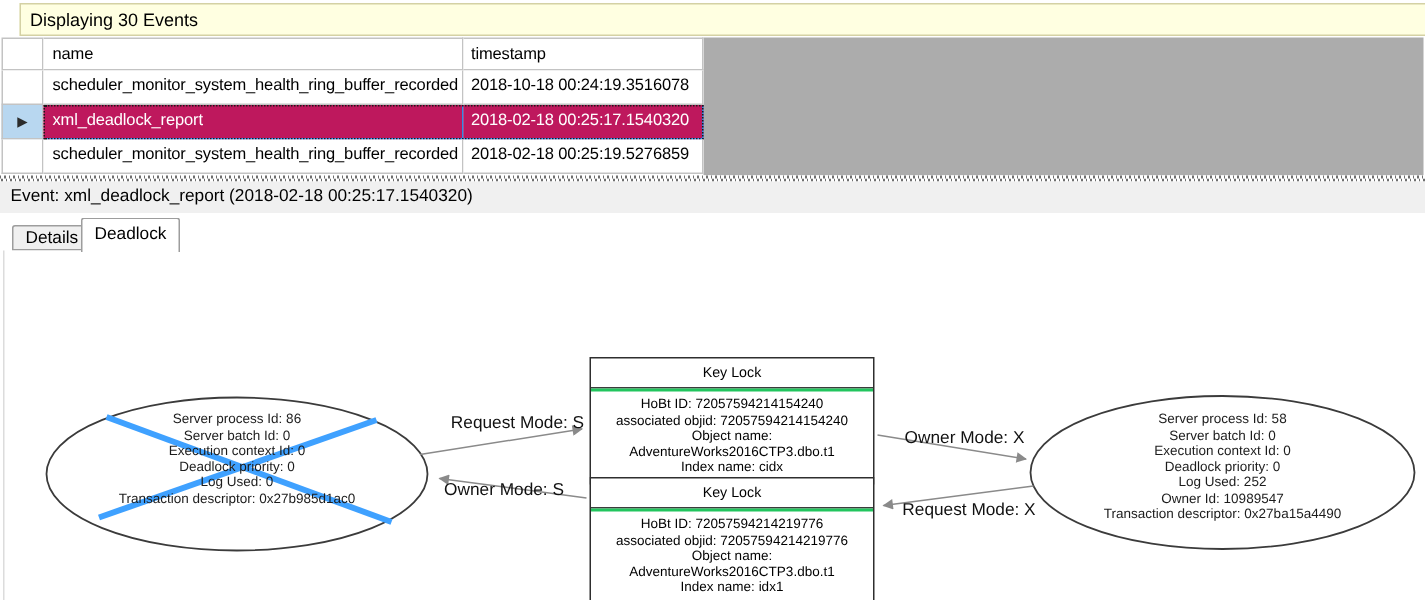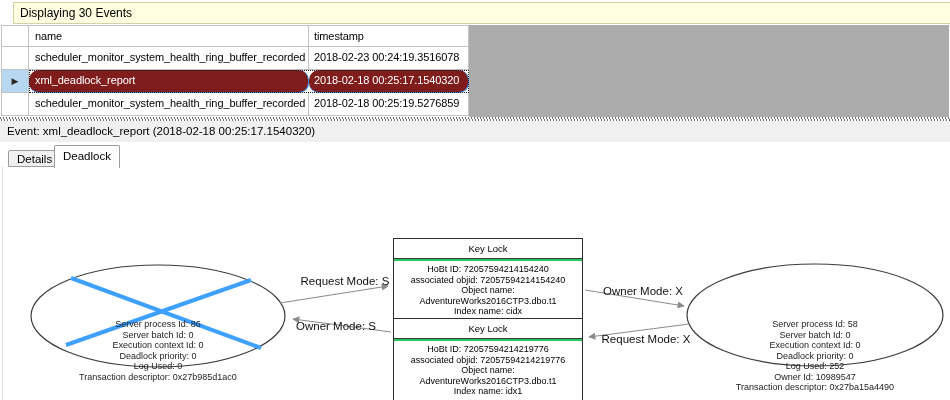--- a/index.html
+++ b/index.html
@@ -21,21 +21,21 @@
           font-size:11px; letter-spacing:-0.1px; line-height:21px;
           white-space:nowrap; overflow:hidden; background:#fff; }
   .hdr .cell { border-top:1px solid #c3c3c3; line-height:20px; }
   .rowhdr { width:28px; border-left:1px solid #c3c3c3; flex:none;
             text-align:center; }
   .c-name { width:280px; padding-left:6px; flex:none; }
   .c-ts   { width:160px; padding-left:5px; flex:none; }
   .rowwrap { display:flex; }
   .row-selected .rowwrap { outline:1px dotted #1a1a1a; outline-offset:-1px; }
   .row-selected .c-name, .row-selected .c-ts {
-    background:#7f1d1d; color:#fff; border-right-color:#2f8ce6; border-bottom-color:#3399FF;border-radius:10px; }
+    background:#be185d; color:#fff; border-right-color:#2f8ce6; border-bottom-color:#3399FF; }
   .row-selected .rowhdr { background:#B8D7F0; }
   .sel-arrow { font-size:9px; color:#2b2b2b; line-height:23px; }
 
   
   #splitter { left:0; top:117px; width:950px; height:4px; background:#fff;
     background-image:repeating-linear-gradient(90deg,#6e6e6e 0 1px,#fff 1px 3px),
                      repeating-linear-gradient(90deg,#fff 0 1px,#6e6e6e 1px 2px,#fff 2px 3px);
     background-size:100% 2px,100% 2px; background-position:0 0,0 2px; background-repeat:no-repeat; }
 
   
@@ -48,21 +48,21 @@
   #tab-details { left:8px; top:150px; height:17px; line-height:16px; background:#F0F0F0; }
   #tab-deadlock { left:54px; top:145px; height:23px; line-height:21px;
                   background:#fff; border-bottom:none; z-index:3; }
 
   
   #tab-page { left:2px; top:167px; width:948px; height:233px; background:#fff;
               border-left:1px solid #dcdcdc; }
   #graph-svg { position:absolute; left:0; top:0; }
 
   .node-text { position:absolute; text-align:center; font-size:9px; line-height:10.5px;
-               color:#1c1c1c;margin-top:45px; }
+               color:#1c1c1c; }
   .lockbox { position:absolute; background:#fff; border:1px solid #2e2e2e; }
   .lockbox .title { text-align:center; font-size:9.5px; line-height:19px; height:20px;
                     border-bottom:1px solid #3c3c3c; }
   .lockbox .body { border-top:2px solid #22c55e; padding:3px 1px 5px;
                    text-align:center; font-size:9px; line-height:10.5px; }
   .tline { display:block; }
 </style>
 </head>
 <body>
 
@@ -75,21 +75,21 @@
     <div class="rowwrap">
       <div class="cell c-name">name</div>
       <div class="cell c-ts">timestamp</div>
     </div>
   </div>
 
   <div class="grow">
     <div class="cell rowhdr"></div>
     <div class="rowwrap">
       <div class="cell c-name">scheduler_monitor_system_health_ring_buffer_recorded</div>
-      <div class="cell c-ts">2018-02-23 00:24:19.3516078</div>
+      <div class="cell c-ts">2018-10-18 00:24:19.3516078</div>
     </div>
   </div>
 
   <div class="grow row-selected">
     <div class="cell rowhdr">
       <span class="sel-arrow">▶</span>
     </div>
     <div class="rowwrap">
       <div class="cell c-name">xml_deadlock_report</div>
       <div class="cell c-ts">2018-02-18 00:25:17.1540320</div>

